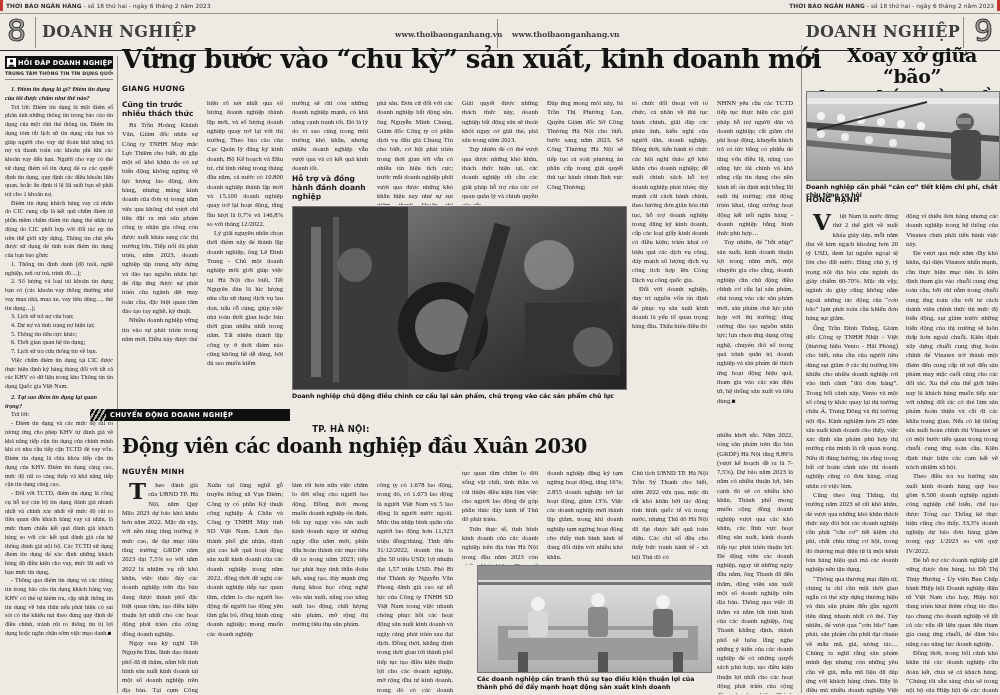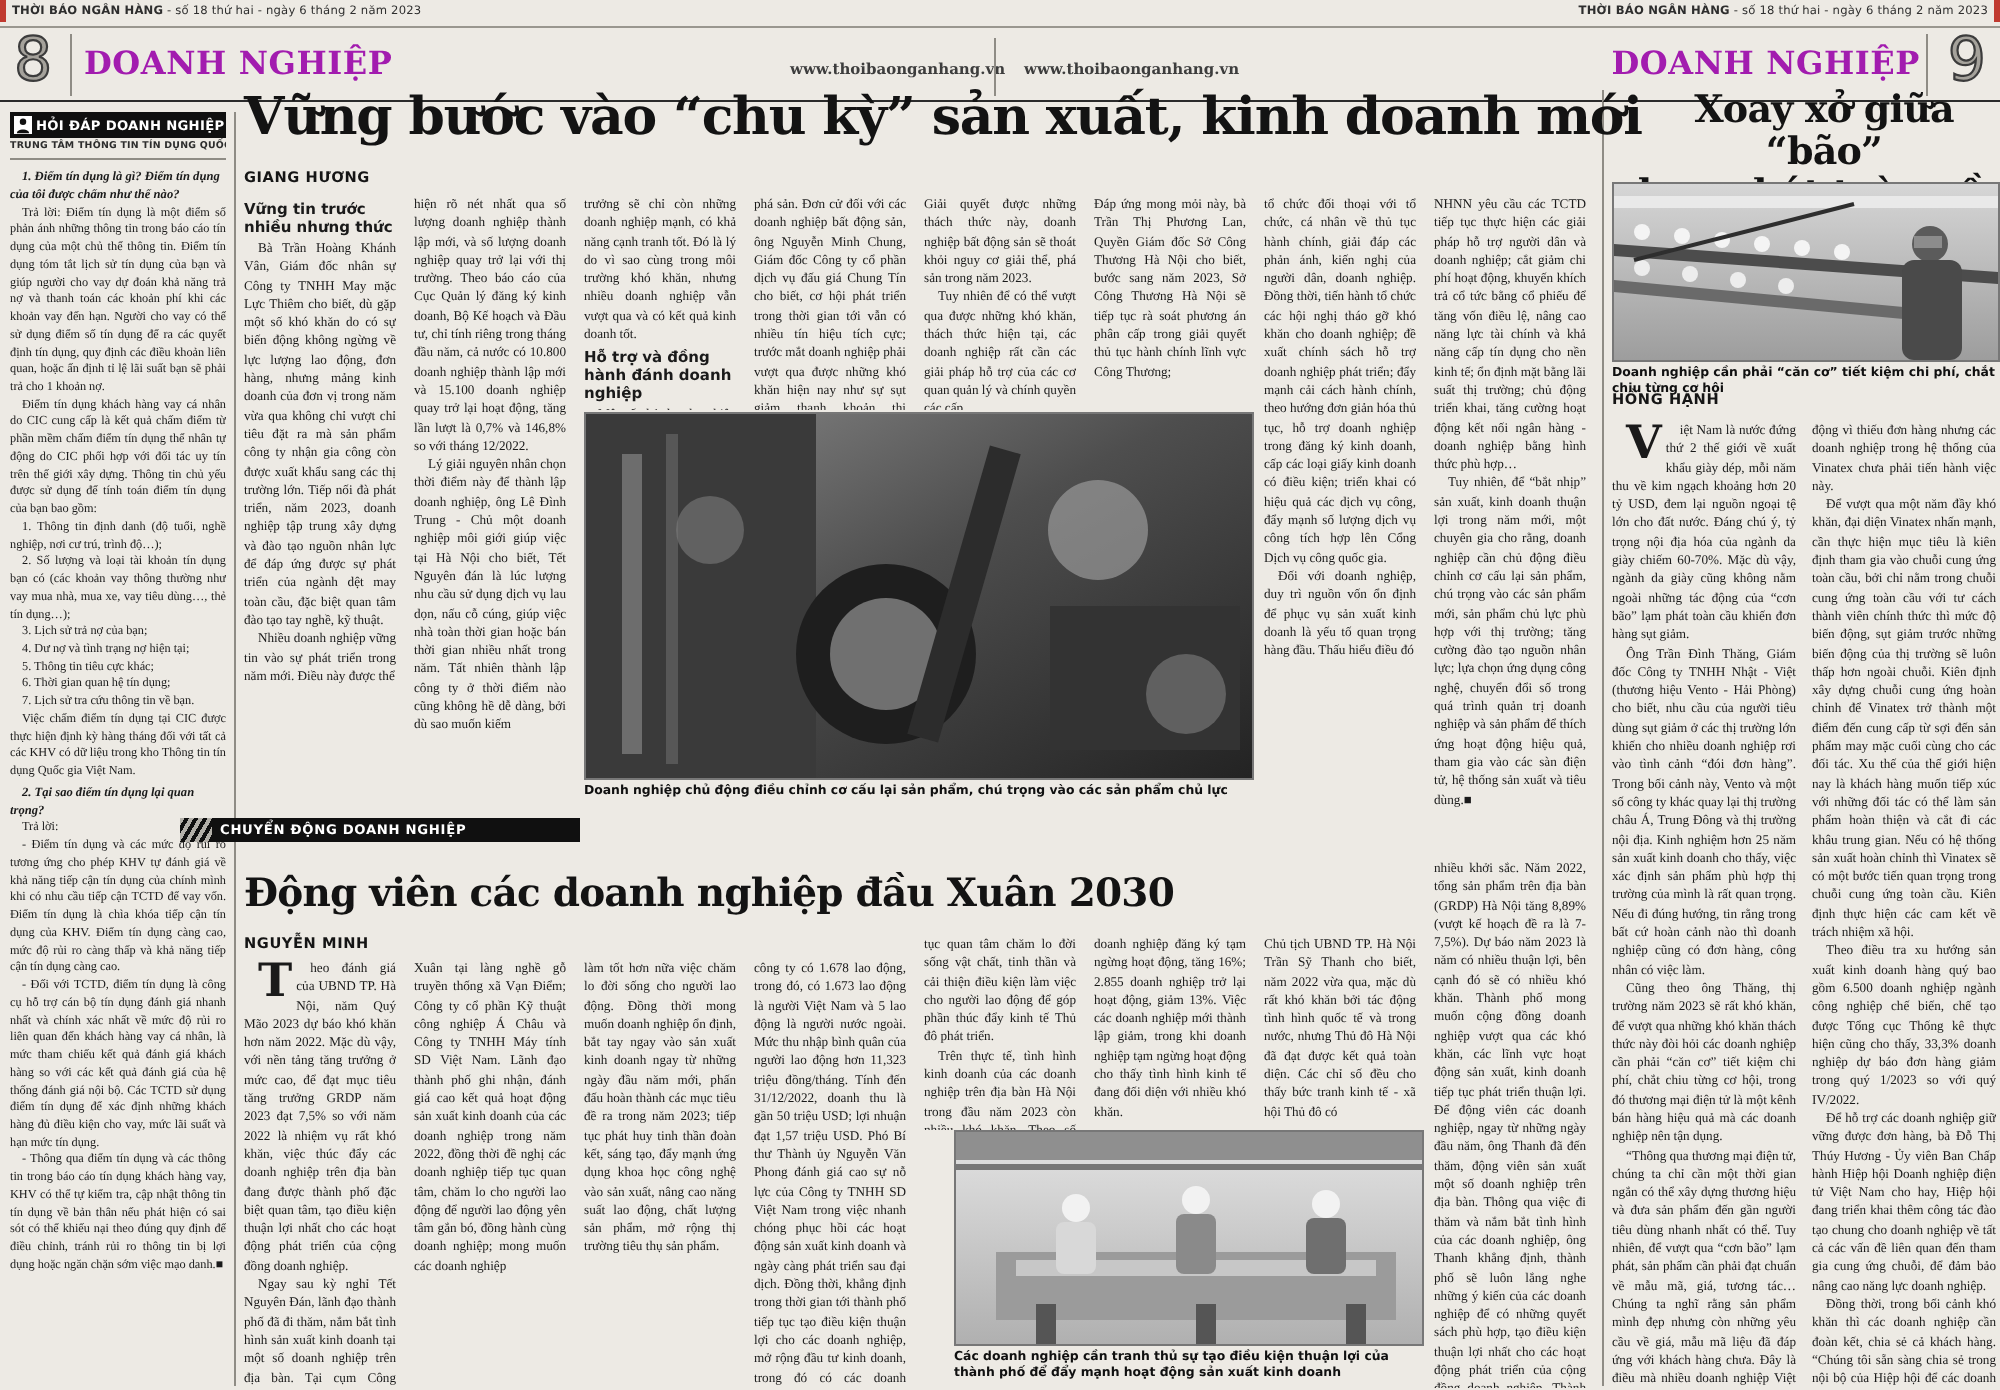--- a/index.html
+++ b/index.html
@@ -9,21 +9,21 @@
   .hline.dark{height:1.4px;background:#2b2b2b;}
   .vline{position:absolute;width:1px;background:#8f8c85;}
   .redmark{position:absolute;top:0;width:3px;height:11px;background:#c03a30;}
   .rm-l{left:0}.rm-r{right:0}
   .topstrip{position:absolute;top:3px;font:5.8px "DejaVu Sans",sans-serif;color:#2e2e2e;letter-spacing:.1px;}
   .topstrip b{font-weight:bold;}
   .ts-l{left:6px}.ts-r{right:6px;text-align:right}
   .pagenum{position:absolute;top:15px;font:400 30px "DejaVu Sans",sans-serif;color:#a5a29b;
            -webkit-text-stroke:1.1px #3c3c3c;line-height:32px;}
   .pn-l{left:7px}.pn-r{right:7px}
-  .section{position:absolute;top:22px;font:bold 16px "DejaVu Serif",serif;letter-spacing:.3px;color:#a21caf;}
+  .section{position:absolute;top:22px;font:bold 16px "DejaVu Serif",serif;letter-spacing:.3px;color:#404040;}
   .sec-l{left:42px}.sec-r{right:40px}
   .url{position:absolute;top:30px;font:bold 7.5px "DejaVu Serif",serif;color:#3d3d3d;}
   .url-l{left:395px}.url-r{left:512px}
   
   .qa{position:absolute;left:5px;top:56px;width:108px;height:637px;overflow:hidden;}
   .qa-banner{height:13px;background:#101010;display:flex;align-items:center;padding-left:2px;}
   .qa-ic{width:9px;height:9px;flex:0 0 auto;margin-right:2px;}
   .qa-t{color:#fff;font:bold 6.6px "DejaVu Sans",sans-serif;letter-spacing:.15px;white-space:nowrap;text-align:center;}
   .hatch{flex:1;height:9px;margin:0 2px;background:repeating-linear-gradient(120deg,#9b9891 0 1.5px,#101010 1.5px 3.2px);}
   .qa-sub{font:bold 4.7px "DejaVu Sans",sans-serif;color:#2d2d2d;letter-spacing:.12px;
@@ -122,21 +122,21 @@
           <p>- Thông qua điểm tín dụng và các thông tin trong báo cáo tín dụng khách hàng vay, KHV có thể tự kiểm tra, cập nhật thông tin tín dụng về bản thân nếu phát hiện có sai sót có thể khiếu nại theo đúng quy định để điều chỉnh, tránh rủi ro thông tin bị lợi dụng hoặc ngăn chặn sớm việc mạo danh.■</p>
         </div>
     </div>
   </aside>
 
   <section class="art-a">
     <h1>Vững bước vào “chu kỳ” sản xuất, kinh doanh mới</h1>
     <div class="byline" style="left:0;top:40px">GIANG HƯƠNG</div>
 
     <div class="col" style="left:0;top:54px;height:327px">
-      <h4>Vững tin trước nhiều nhưng thức</h4>
+      <h4>Cũng tin trước nhiều thách thức</h4>
       <div>
           <p>Bà Trần Hoàng Khánh Vân, Giám đốc nhân sự Công ty TNHH May mặc Lực Thiêm cho biết, dù gặp một số khó khăn do có sự biến động không ngừng về lực lượng lao động, đơn hàng, nhưng mảng kinh doanh của đơn vị trong năm vừa qua không chỉ vượt chỉ tiêu đặt ra mà sản phẩm công ty nhận gia công còn được xuất khẩu sang các thị trường lớn. Tiếp nối đà phát triển, năm 2023, doanh nghiệp tập trung xây dựng và đào tạo nguồn nhân lực để đáp ứng được sự phát triển của ngành dệt may toàn cầu, đặc biệt quan tâm đào tạo tay nghề, kỹ thuật.</p>
           <p>Nhiều doanh nghiệp vững tin vào sự phát triển trong năm mới. Điều này được thể</p>
         </div>
     </div>
     <div class="col" style="left:85px;top:54px;height:327px">
       <div class="cont">
           <p>hiện rõ nét nhất qua số lượng doanh nghiệp thành lập mới, và số lượng doanh nghiệp quay trở lại với thị trường. Theo báo cáo của Cục Quản lý đăng ký kinh doanh, Bộ Kế hoạch và Đầu tư, chỉ tính riêng trong tháng đầu năm, cả nước có 10.800 doanh nghiệp thành lập mới và 15.100 doanh nghiệp quay trở lại hoạt động, tăng lần lượt là 0,7% và 146,8% so với tháng 12/2022.</p>
           <p>Lý giải nguyên nhân chọn thời điểm này để thành lập doanh nghiệp, ông Lê Đình Trung - Chủ một doanh nghiệp môi giới giúp việc tại Hà Nội cho biết, Tết Nguyên đán là lúc lượng nhu cầu sử dụng dịch vụ lau dọn, nấu cỗ cúng, giúp việc nhà toàn thời gian hoặc bán thời gian nhiều nhất trong năm. Tất nhiên thành lập công ty ở thời điểm nào cũng không hề dễ dàng, bởi dù sao muốn kiếm</p>
         </div>
@@ -203,20 +203,21 @@
       <figcaption>Doanh nghiệp chủ động điều chỉnh cơ cấu lại sản phẩm, chú trọng vào các sản phẩm chủ lực</figcaption>
     </figure>
   </section>
 
   <div class="topic-banner">
     <span class="hatch2"></span>
     <span class="lbl">CHUYỂN ĐỘNG DOANH NGHIỆP</span>
   </div>
 
   <section class="art-b">
+    <div class="kicker">TP. HÀ NỘI:</div>
     <h2>Động viên các doanh nghiệp đầu Xuân 2030</h2>
     <div class="byline" style="left:0;top:44px">NGUYỄN MINH</div>
 
     <div class="col" style="left:0;top:57px;height:214px">
       <div>
           <p class="lead">Theo đánh giá của UBND TP. Hà Nội, năm Quý Mão 2023 dự báo khó khăn hơn năm 2022. Mặc dù vậy, với nền tảng tăng trưởng ở mức cao, để đạt mục tiêu tăng trưởng GRDP năm 2023 đạt 7,5% so với năm 2022 là nhiệm vụ rất khó khăn, việc thúc đẩy các doanh nghiệp trên địa bàn đang được thành phố đặc biệt quan tâm, tạo điều kiện thuận lợi nhất cho các hoạt động phát triển của cộng đồng doanh nghiệp.</p>
           <p>Ngay sau kỳ nghỉ Tết Nguyên Đán, lãnh đạo thành phố đã đi thăm, nắm bắt tình hình sản xuất kinh doanh tại một số doanh nghiệp trên địa bàn. Tại cụm Công nghiệp Hà Bình Phương (Thường Tín, Hà Nội), Phó Bí thư Thành ủy, Chủ tịch HĐND TP. Hà Nội Nguyễn Ngọc Tuấn cùng đoàn đã đến thăm, động viên</p>
         </div>
     </div>
     <div class="col" style="left:85px;top:57px;height:214px">

